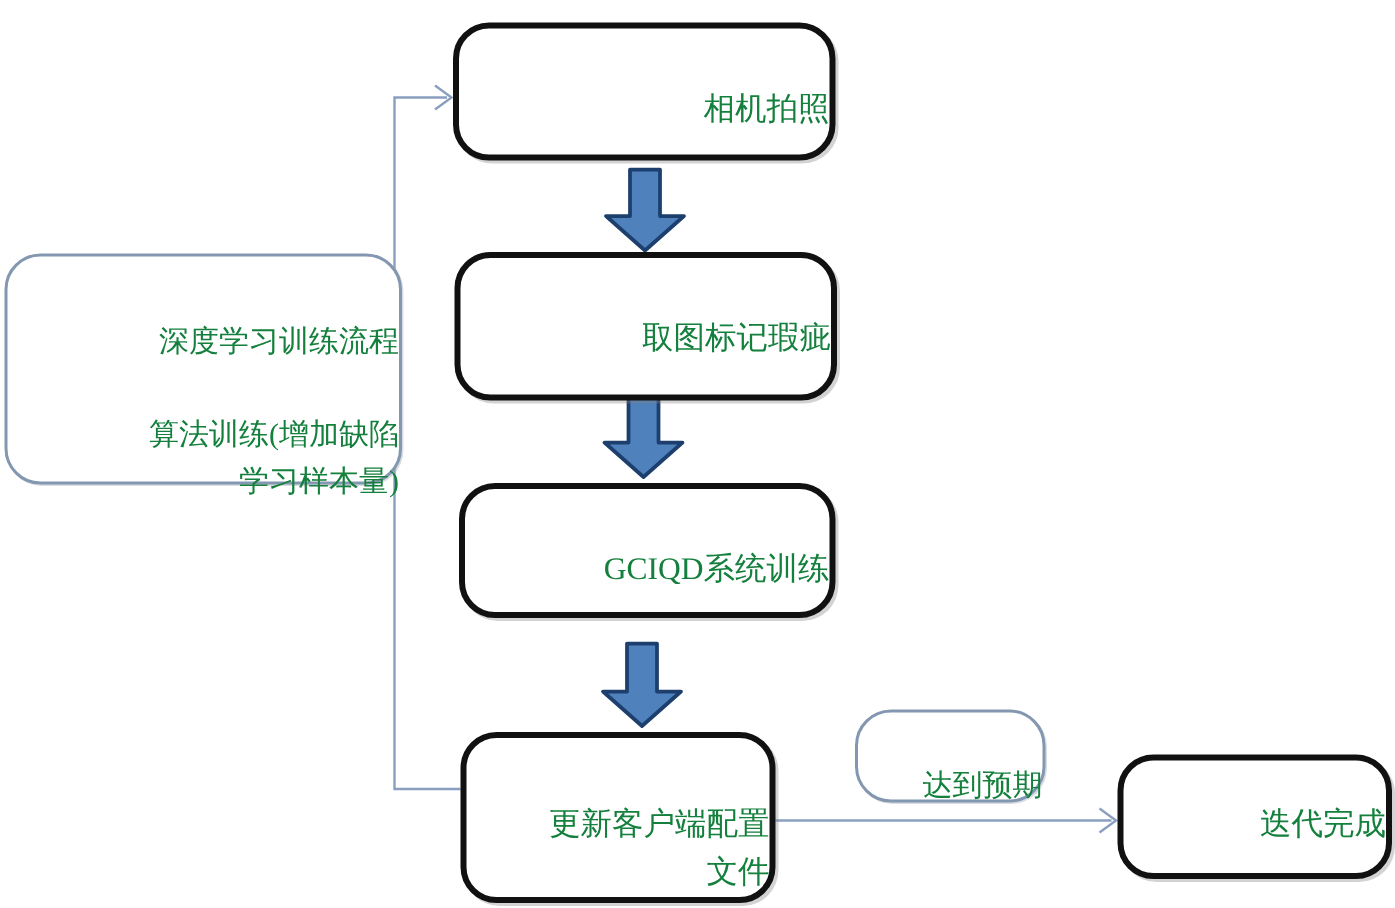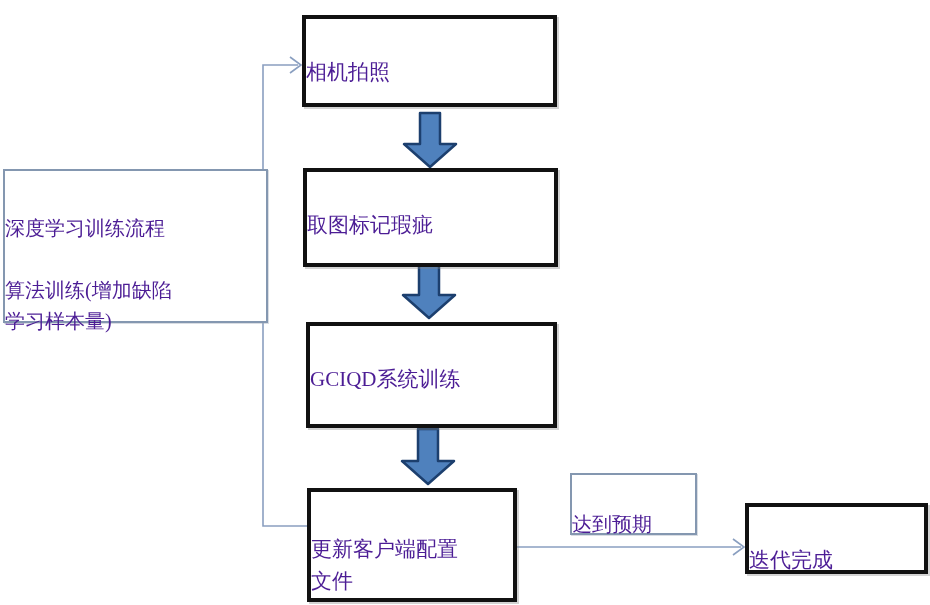--- a/index.html
+++ b/index.html
@@ -30,24 +30,25 @@
   .blockarrow {
     fill: #4f81bd;
     stroke: #1c3f6e;
     stroke-width: 2.5;
     stroke-linejoin: round;
   }
   .box {
     position: absolute;
     box-sizing: border-box;
     background: #ffffff;
-    text-align: left;
-    color: #4c1d95;
+    text-align: right;
+    color: #15803d;
     white-space: pre-line;
     line-height: 1.35;
+    border-radius: 24px;
   }
   .process {
     border: 4px solid #111111;
     box-shadow: 2px 2px 0 rgba(130,130,130,0.35);
     font-size: 21px;
   }
   .note {
     border: 2px solid #8497b0;
     box-shadow: 1px 1px 0 rgba(160,170,185,0.4);
     font-size: 20px;
@@ -84,30 +85,30 @@
   </div>
 
   <div class="box process" style="left:302px; top:15px; width:255px; height:92px; padding-top:11px;">
     <span class="label-text">相机拍照</span>
   </div>
 
   <div class="box process" style="left:303px; top:168px; width:255px; height:99px; padding-top:11px;">
     <span class="label-text">取图标记瑕疵</span>
   </div>
 
-  <div class="box process" style="left:306px; top:322px; width:251px; height:106px; padding-top:11px;">
+  <div class="box process" style="left:306px; top:322px; width:251px; height:90px; padding-top:11px;">
     <span class="label-text">GCIQD系统训练</span>
   </div>
 
   <div class="box process" style="left:307px; top:488px; width:210px; height:114px; padding-top:9px; line-height:32px;">
     <span class="label-text">更新客户端配置
 文件</span>
   </div>
 
   <div class="box note" style="left:570px; top:473px; width:127px; height:62px; padding-top:9px;">
     <span class="label-text">达到预期</span>
   </div>
 
-  <div class="box process" style="left:745px; top:503px; width:183px; height:71px; padding-top:11px;">
+  <div class="box process" style="left:745px; top:503px; width:183px; height:83px; ">
     <span class="label-text">迭代完成</span>
   </div>
 
 </div>
 
 </body></html>

